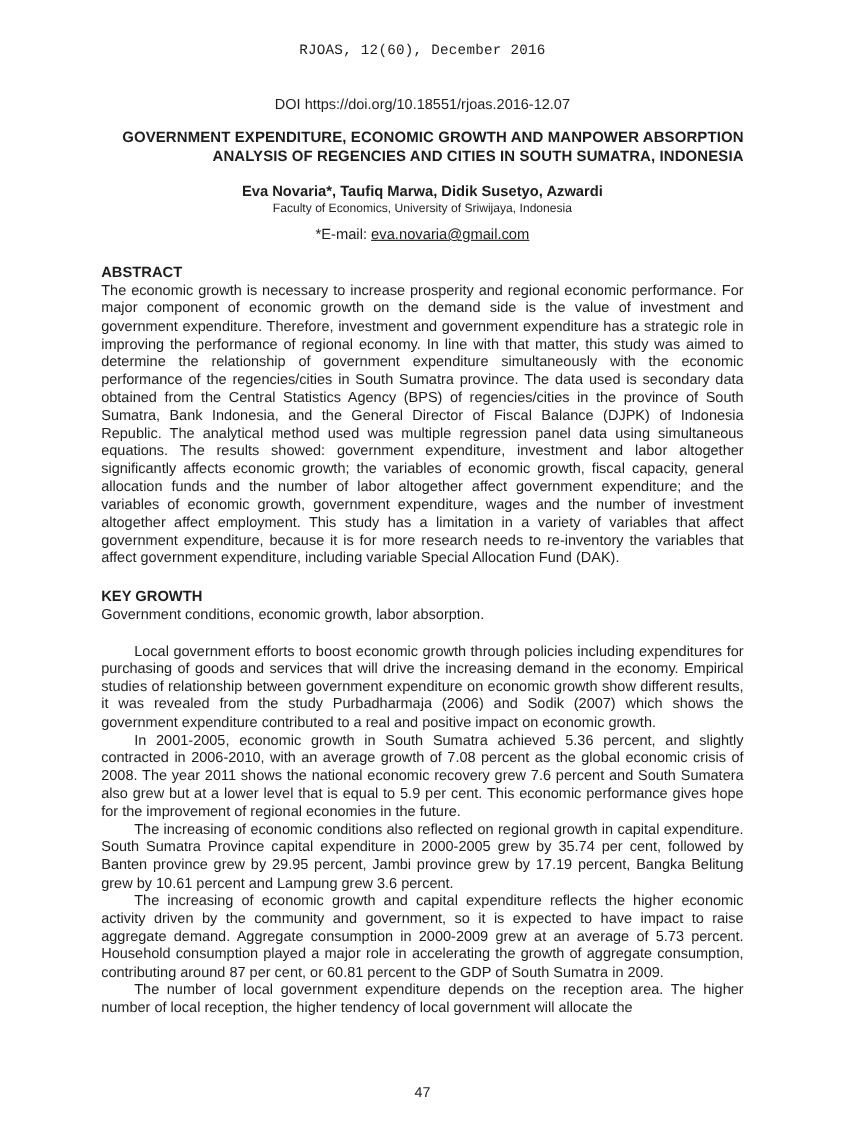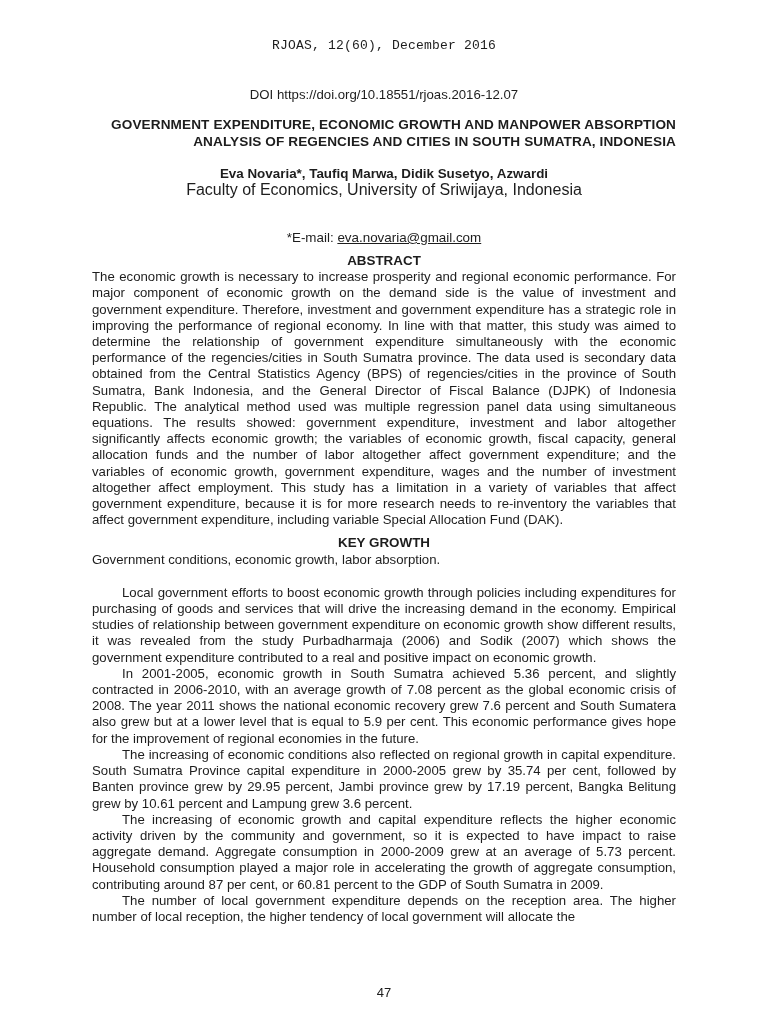--- a/index.html
+++ b/index.html
@@ -44,40 +44,39 @@
   .title-line { white-space: nowrap; }
   .authors-line {
     margin-top: 16px;
     text-align: center;
     font-weight: bold;
     font-size: 13.4px;
     line-height: 16px;
   }
   .affiliation-line {
     text-align: center;
-    font-size: 16px;
+    font-size: 11px;
     line-height: 16px;
   }
   .email-line {
-    margin-top: 31px;
+    margin-top: 6px;
     text-align: center;
     font-size: 13.4px;
     line-height: 17px;
   }
   .email-link {
     color: #1d1d1d;
     text-decoration: underline;
     cursor: pointer;
   }
   .section-heading {
-    margin-top: 7px;
+    margin-top: 19px;
     font-weight: bold;
     font-size: 13.4px;
     line-height: 16.2px;
-    text-align: center;
   }
   .justified-text {
     font-size: 13.2px;
     line-height: 16.2px;
     text-align: justify;
     margin: 0;
   }
   .keywords-text {
     font-size: 13.2px;
     line-height: 16.2px;

